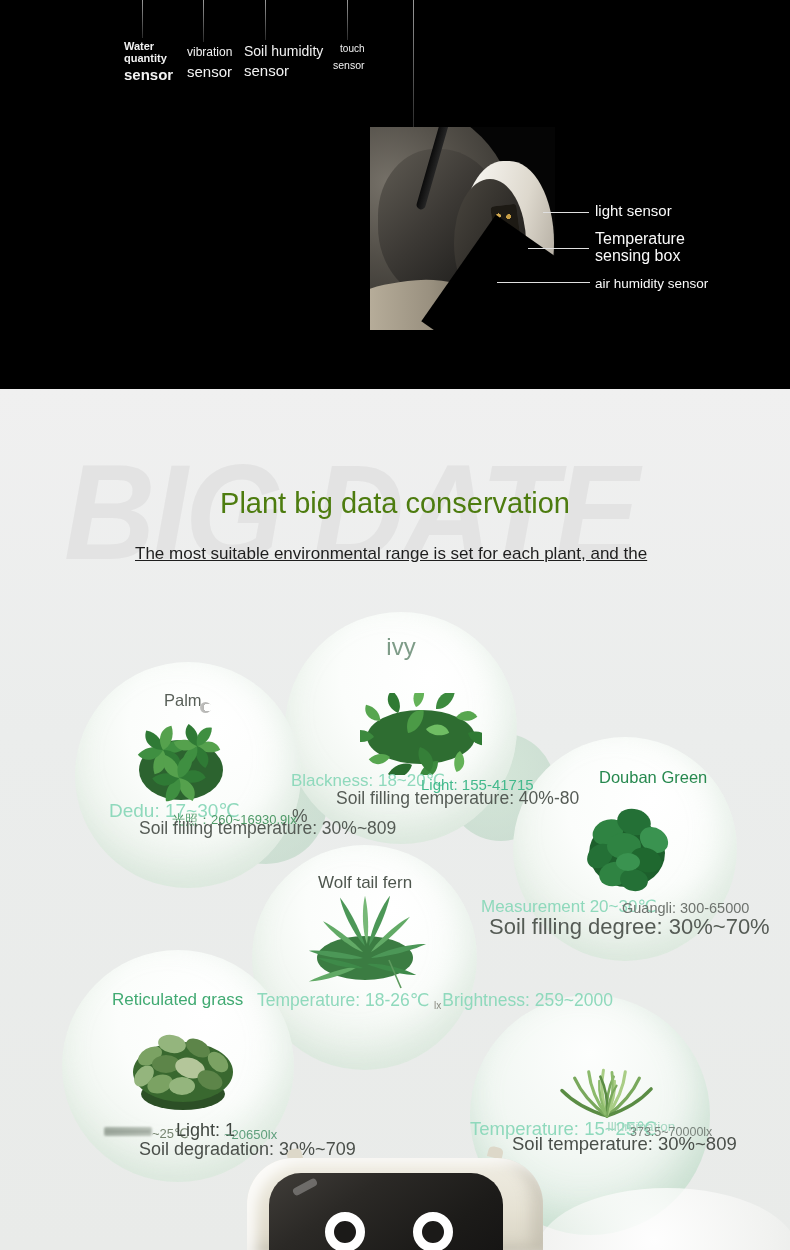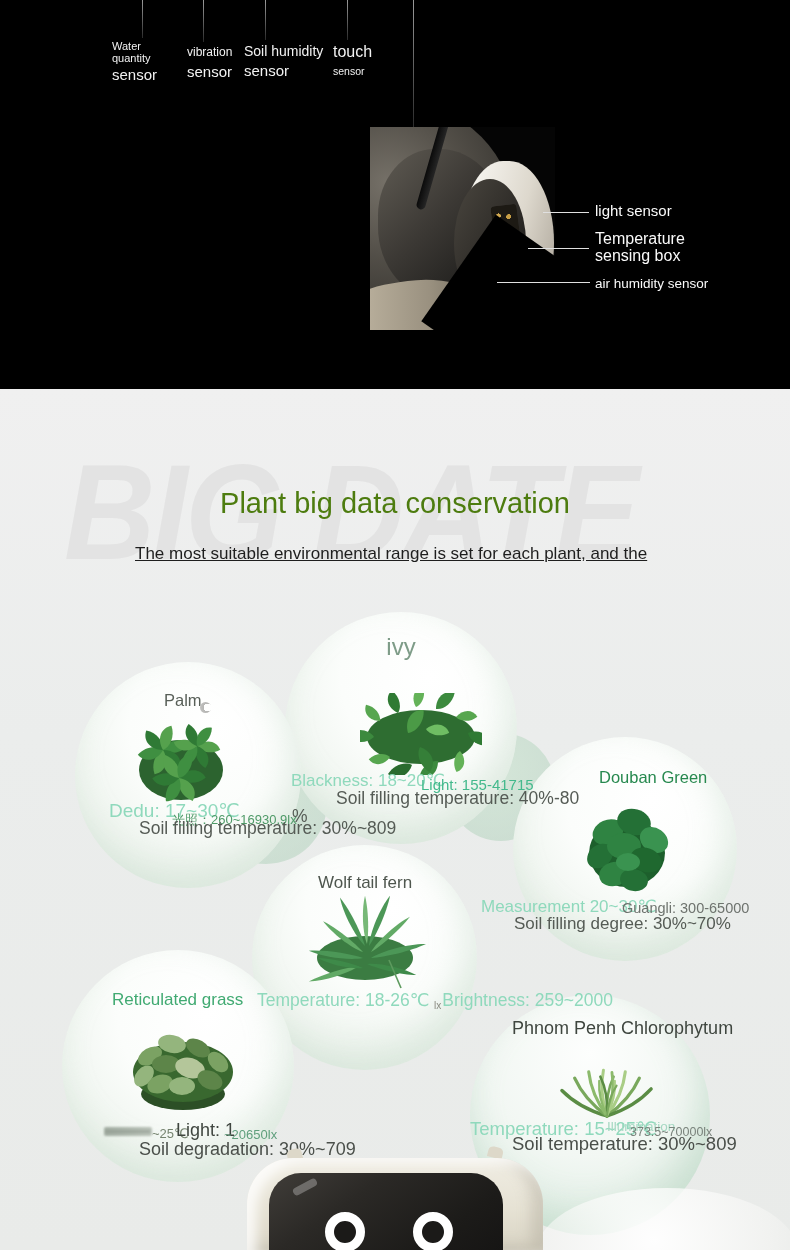--- a/index.html
+++ b/index.html
@@ -90,34 +90,34 @@
 
 <div class="canvas">
 
   <div class="black-hero">
     <div class="vline" style="left:142px;top:0;height:38px;"></div>
     <div class="vline" style="left:203px;top:0;height:42px;"></div>
     <div class="vline" style="left:265px;top:0;height:40px;"></div>
     <div class="vline" style="left:347px;top:0;height:40px;"></div>
     <div class="vline" style="left:413px;top:0;height:127px;"></div>
 
-    <div class="sensor-label" style="left:112px;top:41px;width:56px;">
+    <div class="sensor-label" style="left:124px;top:41px;width:56px;font-weight:bold;">
       <span class="l1" style="font-size:11px;">Water quantity</span>
       <span class="l2" style="font-size:15px;margin-top:2px;">sensor</span>
     </div>
     <div class="sensor-label" style="left:187px;top:46px;">
       <span class="l1" style="font-size:12px;">vibration</span>
       <span class="l2" style="font-size:15px;margin-top:4px;">sensor</span>
     </div>
     <div class="sensor-label" style="left:244px;top:44px;">
       <span class="l1" style="font-size:14px;">Soil humidity</span>
       <span class="l2" style="font-size:15px;margin-top:3px;">sensor</span>
     </div>
     <div class="sensor-label" style="left:333px;top:44px;">
-      <span class="l1" style="font-size:16px;text-align:right;">touch</span>
+      <span class="l1" style="font-size:10px;text-align:right;">touch</span>
       <span class="l2" style="font-size:10.5px;margin-top:4px;">sensor</span>
     </div>
 
     <div class="photo">
       <div class="ph-dome"></div>
       <div class="ph-visor"></div>
       <div class="ph-rim"></div>
       <div class="ph-rim-in"></div>
       <div class="ph-cable"></div>
       <div class="ph-board"></div>
@@ -223,21 +223,21 @@
     <ellipse cx="76" cy="42" rx="15" ry="12" fill="#3a9350" transform="rotate(35 76 42)"></ellipse>
     <ellipse cx="22" cy="58" rx="14" ry="11" fill="#247036" transform="rotate(-40 22 58)"></ellipse>
     <ellipse cx="46" cy="48" rx="17" ry="13" fill="#2f8342"></ellipse>
     <ellipse cx="68" cy="62" rx="16" ry="12" fill="#1f682f" transform="rotate(20 68 62)"></ellipse>
     <ellipse cx="36" cy="76" rx="15" ry="12" fill="#2f8342" transform="rotate(-15 36 76)"></ellipse>
     <ellipse cx="56" cy="82" rx="14" ry="11" fill="#247036" transform="rotate(10 56 82)"></ellipse>
     <ellipse cx="50" cy="64" rx="12" ry="9" fill="#3a9350"></ellipse>
   </svg>
   <div class="t-mint" style="left:481px;top:896px;font-size:17px;">Measurement 20~30℃</div>
   <div class="t-green" style="left:622px;top:900px;font-size:14.5px;color:#6e736e;">Guangli: 300-65000</div>
-  <div class="t-dark" style="left:514px;top:914px;font-size:17px;text-align:right;">Soil filling degree: 30%~70%</div>
+  <div class="t-dark" style="left:489px;top:914px;font-size:22px;text-align:right;">Soil filling degree: 30%~70%</div>
 
   <div class="p-title" style="left:318px;top:873px;font-size:17px;color:#4e564e;">Wolf tail fern</div>
   <svg class="plant" style="left:293px;top:896px;" width="144" height="98" viewBox="0 0 144 98">
     <ellipse cx="72" cy="62" rx="48" ry="22" fill="#3b7c42"></ellipse>
     <use href="#leaf" fill="#4c9757" transform="translate(70 62) rotate(-170) scale(2.6 .55)"></use>
     <use href="#leaf" fill="#62aa66" transform="translate(70 56) rotate(-140) scale(2.4 .5)"></use>
     <use href="#leaf" fill="#4c9757" transform="translate(72 50) rotate(-115) scale(2.6 .55)"></use>
     <use href="#leaf" fill="#77b877" transform="translate(74 48) rotate(-90) scale(2.3 .5)"></use>
     <use href="#leaf" fill="#4c9757" transform="translate(76 50) rotate(-65) scale(2.6 .55)"></use>
     <use href="#leaf" fill="#62aa66" transform="translate(78 56) rotate(-40) scale(2.5 .5)"></use>
@@ -267,21 +267,20 @@
     <ellipse cx="94" cy="64" rx="13" ry="9" fill="#5d8549" transform="rotate(25 94 64)"></ellipse>
     <ellipse cx="44" cy="68" rx="13" ry="9" fill="#7ba263" transform="rotate(-20 44 68)"></ellipse>
     <ellipse cx="66" cy="70" rx="13" ry="9" fill="#94b57d"></ellipse>
   </svg>
   <div class="smudge"></div>
   <div class="t-dark" style="left:152px;top:1126px;font-size:13px;color:#75836f;">~25℃</div>
   <div class="t-dark" style="left:176px;top:1120px;font-size:18px;color:#3f453f;">Light: 1</div>
   <div class="t-green" style="left:224px;top:1127px;font-size:13px;color:#5f9f7c;">~20650lx</div>
   <div class="t-dark" style="left:139px;top:1139px;font-size:18px;color:#4a4f4a;">Soil degradation: 30%~709</div>
 
-  <div class="p-title" style="left:512px;top:1018px;font-size:18px;color:#3f463f;">Phnom Penh Chlorophytum</div>
   <svg class="plant" style="left:548px;top:1046px;" width="118" height="74" viewBox="0 0 118 74">
     <g transform="translate(59 70)">
       <use href="#blade" stroke="#5a8c44" transform="rotate(-78) scale(1.3)"></use>
       <use href="#blade" stroke="#79a85c" transform="rotate(-58) scale(1.25)"></use>
       <use href="#blade" stroke="#8cba6c" transform="rotate(-40) scale(1.2)"></use>
       <use href="#blade" stroke="#a9cd85" transform="rotate(-22) scale(1.15)"></use>
       <use href="#blade" stroke="#79a85c" transform="rotate(-8)"></use>
       <use href="#blade" stroke="#5a8c44" transform="rotate(8) scale(-1 1)"></use>
       <use href="#blade" stroke="#8cba6c" transform="rotate(24) scale(-1.1 1.1)"></use>
       <use href="#blade" stroke="#a9cd85" transform="rotate(40) scale(-1.2 1.2)"></use>

